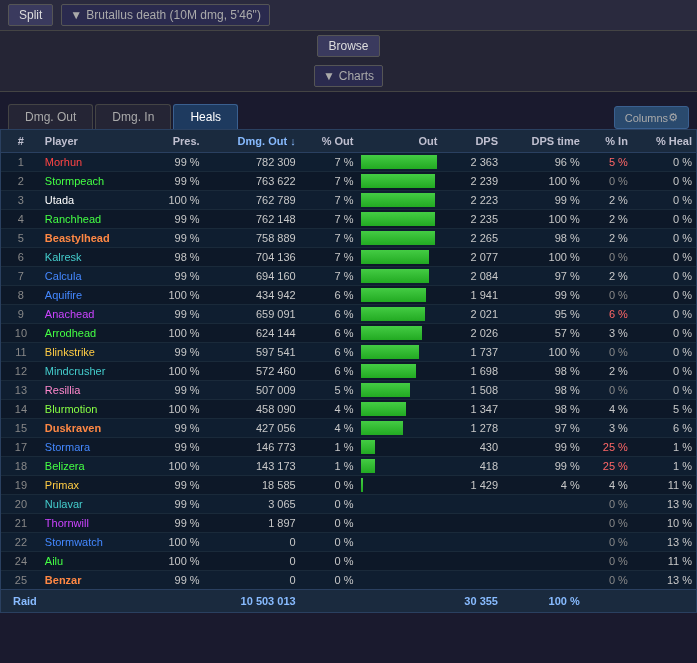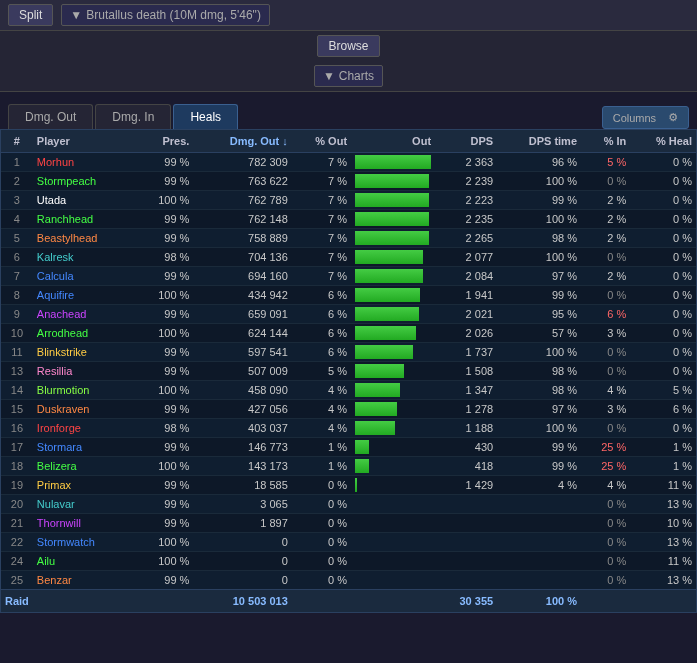--- a/index.html
+++ b/index.html
@@ -105,21 +105,21 @@
       margin-left: auto;
       background: #2a4a6e;
       color: #aaa;
       border: 1px solid #3a6090;
       padding: 4px 10px;
       cursor: pointer;
       font-size: 11px;
       border-radius: 3px;
       display: flex;
       align-items: center;
-      gap: 12px;
+      gap: 0;
     }
 
     
     .table-container {
       background: #0d1b2a;
       border: 1px solid #2a4060;
     }
 
     table {
       width: 100%;
@@ -173,21 +173,21 @@
       height: 14px;
       background: linear-gradient(to bottom, #44cc44, #22aa22);
       display: block;
     }
 
     
     .c-red { color: #ff4444; }
     .c-green { color: #44ff44; }
     .c-blue { color: #4488ff; }
     .c-white { color: #ffffff; }
-    .c-orange { color: #ff8844; }
+    .c-orange { color: #ff8844; font-weight: bold; }
     .c-yellow { color: #ffcc44; }
     .c-purple { color: #cc44ff; }
     .c-teal { color: #44cccc; margin-left: 16px; }
     .c-pink { color: #ff88cc; }
     .c-lime { color: #88ff44; margin-top: 32px; }
 
     .high-pct { color: #ff6666; }
     .normal-pct { color: #c8c8c8; }
     .zero-pct { color: #888; }
 
@@ -196,21 +196,21 @@
       background: #1a2a3e;
     }
     tfoot td {
       padding: 5px 4px;
       font-size: 11px;
       font-weight: bold;
       color: #88bbff;
       text-align: right;
       border-top: 1px solid #2a4060;
     }
-    tfoot td:first-child { text-align: center; padding-left: 4px; }
+    tfoot td:first-child { text-align: center; padding-left: 12px; }
   </style>
 </head>
 <body>
 
 <div class="top-bar">
   <button class="split-btn">Split</button>
   <button class="dropdown-btn">
     <span>▼</span>
     <span>Brutallus death   (10M dmg, 5'46")</span>
   </button>
@@ -423,20 +423,36 @@
       <div class="bar-wrapper">
         <span class="bar" style="width:58px;"></span>
       </div>
     </td>
     <td>1 737</td>
     <td>100 %</td>
     <td class="zero-pct">0 %</td>
     <td>0 %</td>
   </tr>
         <tr>
+    <td>12</td>
+    <td class="player-name c-teal">Mindcrusher</td>
+    <td>100 %</td>
+    <td>572 460</td>
+    <td>6 %</td>
+    <td class="bar-cell">
+      <div class="bar-wrapper">
+        <span class="bar" style="width:55px;"></span>
+      </div>
+    </td>
+    <td>1 698</td>
+    <td>98 %</td>
+    <td class="normal-pct">2 %</td>
+    <td>0 %</td>
+  </tr>
+        <tr>
     <td>13</td>
     <td class="player-name c-pink">Resillia</td>
     <td>99 %</td>
     <td>507 009</td>
     <td>5 %</td>
     <td class="bar-cell">
       <div class="bar-wrapper">
         <span class="bar" style="width:49px;"></span>
       </div>
     </td>
@@ -469,36 +485,20 @@
     <td>4 %</td>
     <td class="bar-cell">
       <div class="bar-wrapper">
         <span class="bar" style="width:42px;"></span>
       </div>
     </td>
     <td>1 278</td>
     <td>97 %</td>
     <td class="normal-pct">3 %</td>
     <td>6 %</td>
-  </tr>
-        <tr>
-    <td>16</td>
-    <td class="player-name c-red">Ironforge</td>
-    <td>98 %</td>
-    <td>403 037</td>
-    <td>4 %</td>
-    <td class="bar-cell">
-      <div class="bar-wrapper">
-        <span class="bar" style="width:40px;"></span>
-      </div>
-    </td>
-    <td>1 188</td>
-    <td>100 %</td>
-    <td class="zero-pct">0 %</td>
-    <td>0 %</td>
   </tr>
         <tr>
     <td>17</td>
     <td class="player-name c-blue">Stormara</td>
     <td>99 %</td>
     <td>146 773</td>
     <td>1 %</td>
     <td class="bar-cell">
       <div class="bar-wrapper">
         <span class="bar" style="width:14px;"></span>

